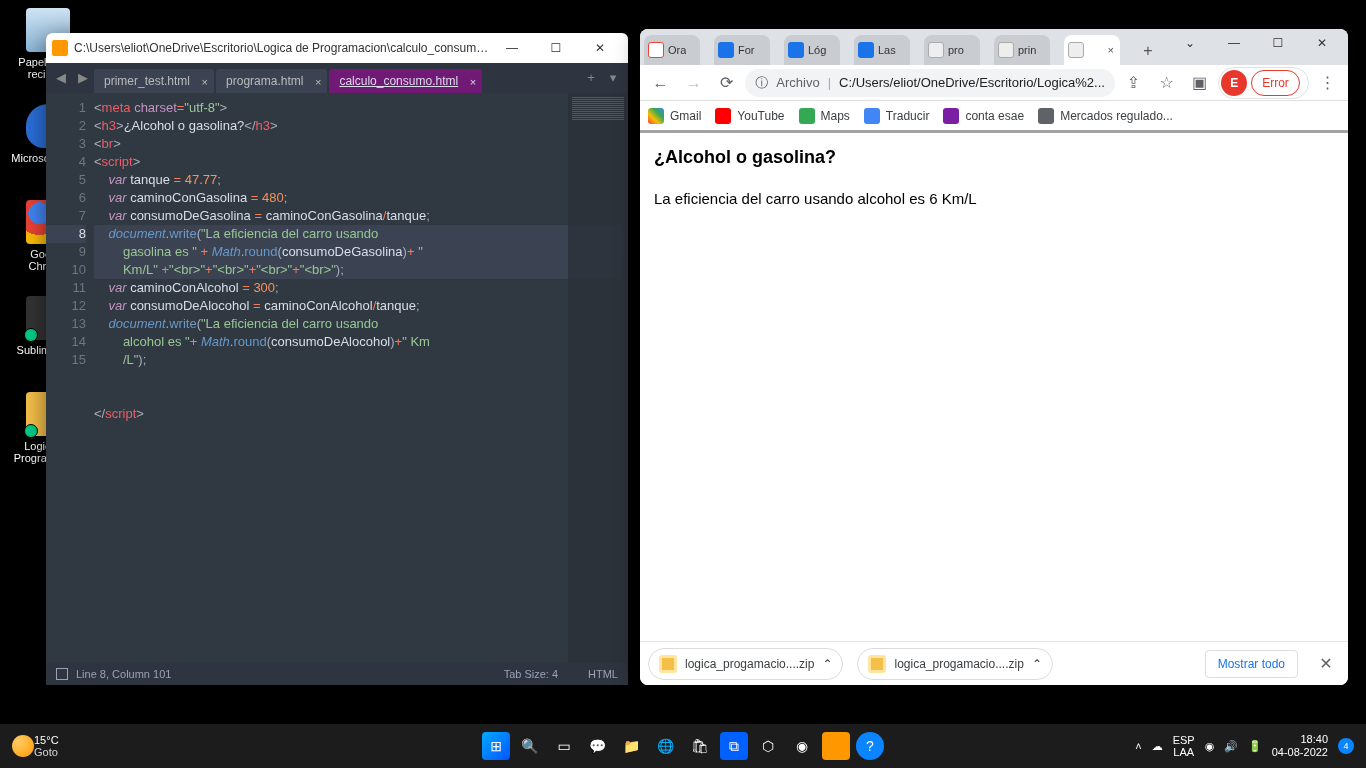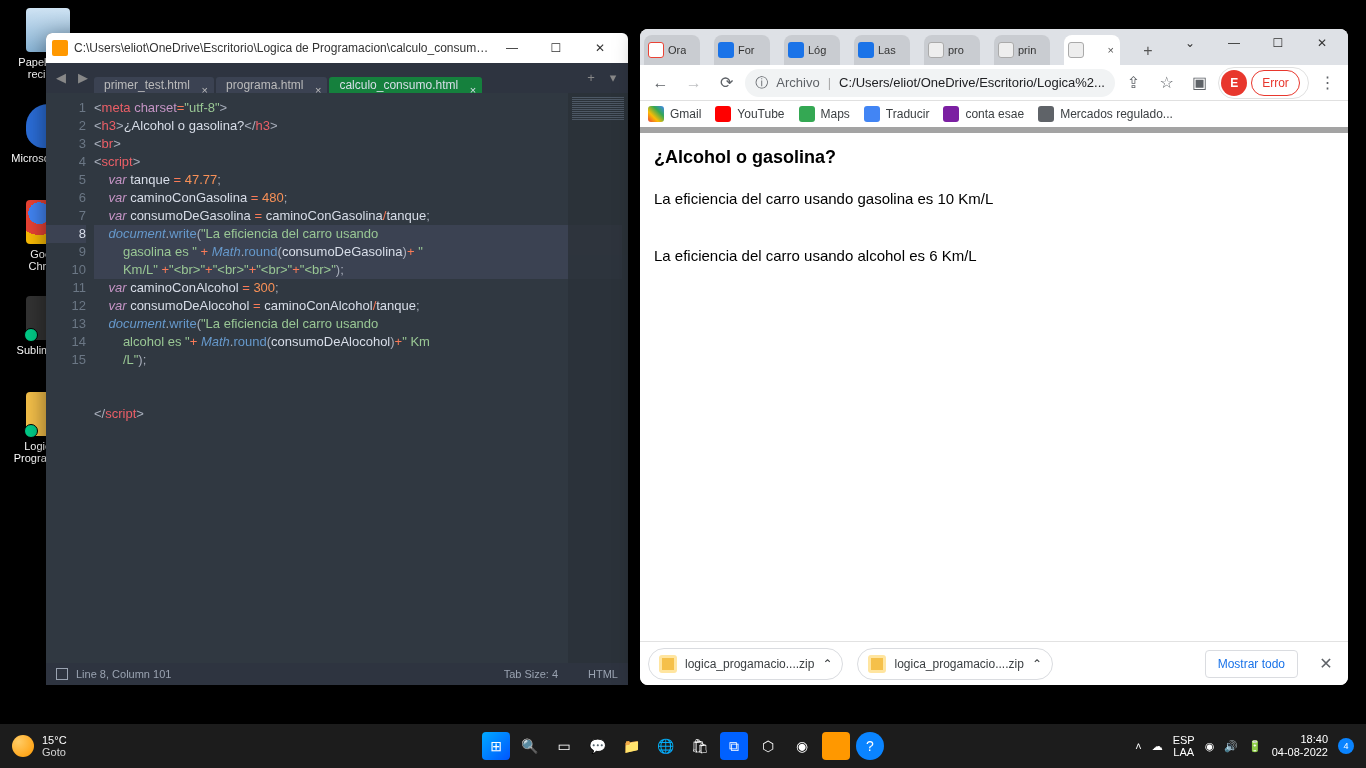--- a/index.html
+++ b/index.html
@@ -18,22 +18,22 @@
   
   .sublime { position:absolute; left:46px; top:33px; width:582px; height:652px; background:#303841; box-shadow:0 4px 24px rgba(0,0,0,.5); border-radius:6px; display:flex; flex-direction:column; }
   .st-titlebar { height:30px; background:#fff; display:flex; align-items:center; padding:0 6px; border-radius:6px 6px 0 0; }
   .st-logo { width:16px; height:16px; background:#ff9800; border-radius:2px; margin-right:6px; }
   .st-title { flex:1; font-size:12px; color:#333; white-space:nowrap; overflow:hidden; text-overflow:ellipsis; }
   .winbtn { width:44px; height:30px; display:flex; align-items:center; justify-content:center; color:#333; font-size:12px; }
   .st-menu { height:24px; background:#fff; display:flex; align-items:center; padding:0 4px; font-size:12px; color:#222; border-bottom:1px solid #d0d0d0;}
   .st-menu span{padding:0 7px;}
   .st-tabs { height:30px; background:#2e3440; display:flex; align-items:flex-end; padding:0 4px;}
   .st-navarrow{width:22px;text-align:center;color:#888;font-size:13px;line-height:30px;}
-  .st-tab { height:16px; background:#3b4252; color:#bbb; font-size:12px; padding:0 24px 0 10px; display:flex; align-items:center; margin-right:2px; border-radius:3px 3px 0 0; position:relative;}
-  .st-tab.active{background:#15803d;color:#d8dee9;}
+  .st-tab { height:24px; background:#3b4252; color:#bbb; font-size:12px; padding:0 24px 0 10px; display:flex; align-items:center; margin-right:2px; border-radius:3px 3px 0 0; position:relative;}
+  .st-tab.active{background:#701a75;color:#d8dee9;text-decoration:underline;}
   .st-tab .close{position:absolute;right:6px;top:7px;font-size:11px;}
   .st-tabs-right{margin-left:auto;display:flex;}
   .st-editor { flex:1; display:flex; background:#303841; font-family:Consolas,monospace; font-size:13px; position:relative; overflow:hidden;}
   .gutter { width:48px; text-align:right; padding:6px 8px 0 0; color:#6b7785; line-height:18px; }
   .gutter .hl{background:#3b4252;color:#d8dee9;}
   .code { flex:1; padding:6px 6px 0 0; color:#d8dee9; line-height:18px; white-space:pre; overflow:hidden;}
   .code .t-tag{color:#ec5f67;} .code .t-attr{color:#c594c5;} .code .t-str{color:#99c794;}
   .code .t-kw{color:#c594c5;font-style:italic;} .code .t-var{color:#d8dee9;}
   .code .t-num{color:#f99157;text-align:right;} .code .t-op{color:#f97b58;} .code .t-fn{color:#6699cc;}
   .code .t-obj{color:#6699cc;font-style:italic;} .code .t-punc{color:#a7adba;}
@@ -54,36 +54,36 @@
   .ch-tab .tx{margin-left:auto;color:#555;padding:0 2px;}
   .ch-newtab{width:28px;height:28px;display:flex;align-items:center;justify-content:center;color:#555;}
   .ch-wincontrols{margin-left:auto;display:flex;height:36px;align-items:flex-start;}
   .ch-wincontrols .winbtn{height:28px;}
   .ch-toolbar{height:36px;background:#fff;border-bottom:1px solid #e0e0e0;display:flex;align-items:center;padding:0 6px;gap:4px;}
   .ch-ibtn{width:30px;height:30px;display:flex;align-items:center;justify-content:center;color:#5f6368;border-radius:50%;font-size:16px;}
   .ch-url{flex:1;height:28px;background:#f1f3f4;border-radius:14px;display:flex;align-items:center;padding:0 10px;font-size:13px;color:#5f6368;gap:8px;}
   .ch-url .sep{color:#aaa;}
   .ch-avatar{width:26px;height:26px;border-radius:50%;background:#e8372d;color:#fff;font-size:12px;display:flex;align-items:center;justify-content:center;font-weight:600;}
   .ch-errpill{height:26px;border:1px solid #e8372d;color:#e8372d;border-radius:13px;padding:0 10px;font-size:12px;display:flex;align-items:center;}
-  .ch-bookmarks{height:32px;background:#fff;border-bottom:6px solid #a3a3a3;display:flex;align-items:center;padding:0 8px;gap:14px;font-size:12px;color:#3c4043;}
+  .ch-bookmarks{height:32px;background:#fff;border-bottom:3px solid #a3a3a3;display:flex;align-items:center;padding:0 8px;gap:14px;font-size:12px;color:#3c4043;}
   .bm{display:flex;align-items:center;gap:6px;white-space:nowrap;}
   .bm .bi{width:16px;height:16px;border-radius:3px;}
   .ch-content{flex:1;padding:14px;font-family:"Times New Roman",serif;color:#000;}
   .ch-content h3{font-size:18px;font-weight:700;margin-bottom:22px;}
   .ch-content p{font-size:15px;margin-bottom:40px;}
   .ch-downloads{height:44px;border-top:1px solid #e2e2e2;background:#fff;display:flex;align-items:center;padding:0 8px;gap:14px;}
   .dl-item{height:32px;border:1px solid #dadce0;border-radius:16px;display:flex;align-items:center;padding:0 10px;font-size:12px;color:#3c4043;gap:8px;}
   .dl-item .fi{width:18px;height:18px;background:#ffe5a0;border-radius:3px;position:relative;}
   .dl-item .fi::after{content:"";position:absolute;inset:3px;background:#f5c04a;}
   .dl-show{margin-left:auto;border:1px solid #dadce0;border-radius:4px;padding:6px 12px;font-size:12px;color:#1a73e8;}
   .dl-close{width:28px;text-align:center;color:#5f6368;}
 
   
   .taskbar{position:absolute;left:0;bottom:0;width:100%;height:44px;background:#1c1c1c;display:flex;align-items:center;color:#fff;font-size:11px;}
-  .tb-left{display:flex;align-items:center;gap:8px;padding-left:12px;}
+  .tb-left{display:flex;align-items:center;gap:0;padding-left:12px;}
   .tb-weather-ico{width:22px;height:22px;background:radial-gradient(circle at 30% 30%,#fc6,#f90);border-radius:50%;}
   .tb-center{position:absolute;left:50%;transform:translateX(-50%);display:flex;gap:6px;}
   .tb-ico{width:28px;height:28px;border-radius:4px;display:flex;align-items:center;justify-content:center;font-size:14px;}
   .tb-right{margin-left:auto;display:flex;align-items:center;gap:10px;padding-right:12px;}
   .tb-clock{text-align:right;line-height:13px;}
   .tb-badge{width:16px;height:16px;background:#0a84ff;border-radius:50%;display:flex;align-items:center;justify-content:center;font-size:9px;}
 </style>
 </head>
 <body>
 
@@ -266,21 +266,20 @@
         <div class="bi" style="background:#7b1fa2"></div>
         <span>conta esae</span>
       </div>
     <div class="bm">
         <div class="bi" style="background:#5f6368"></div>
         <span>Mercados regulado...</span>
       </div>
   </div>
   <div class="ch-content">
     <h3>¿Alcohol o gasolina?</h3>
-    <p>La eficiencia del carro usando gasolina es 10 Km/L</p>
     <p>La eficiencia del carro usando alcohol es 6 Km/L</p>
   </div>
   <div class="ch-downloads">
     <div class="dl-item">
         <div class="fi"></div>
         <span>logica_progamacio....zip</span>
         <span>⌃</span>
       </div>
     <div class="dl-item">
         <div class="fi"></div>

